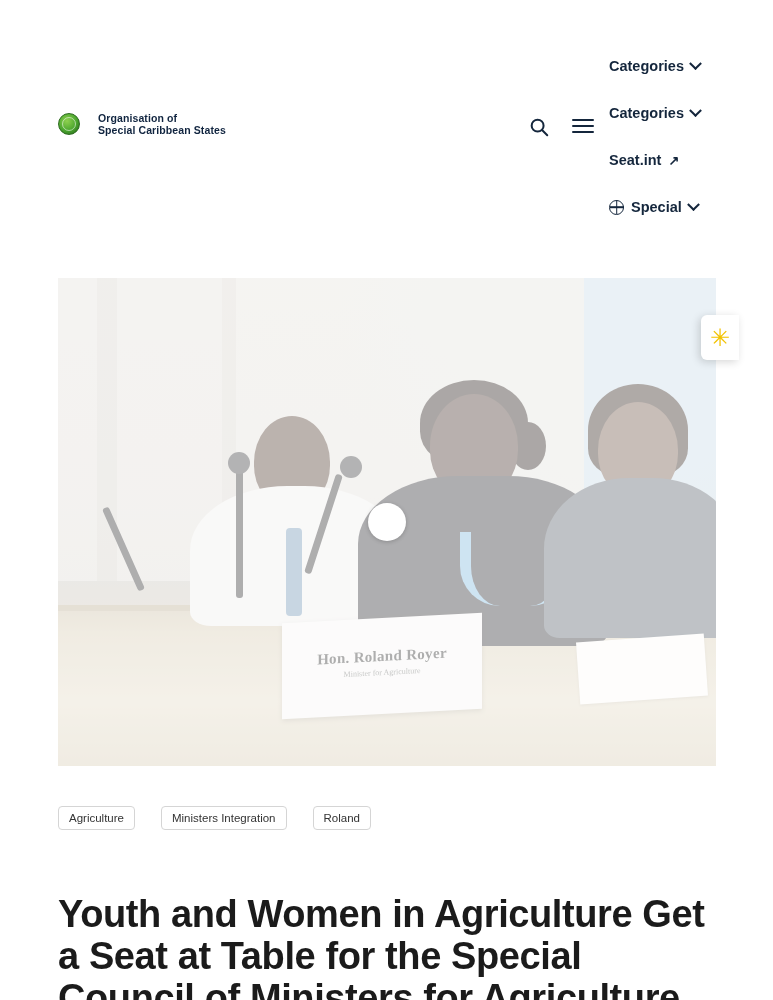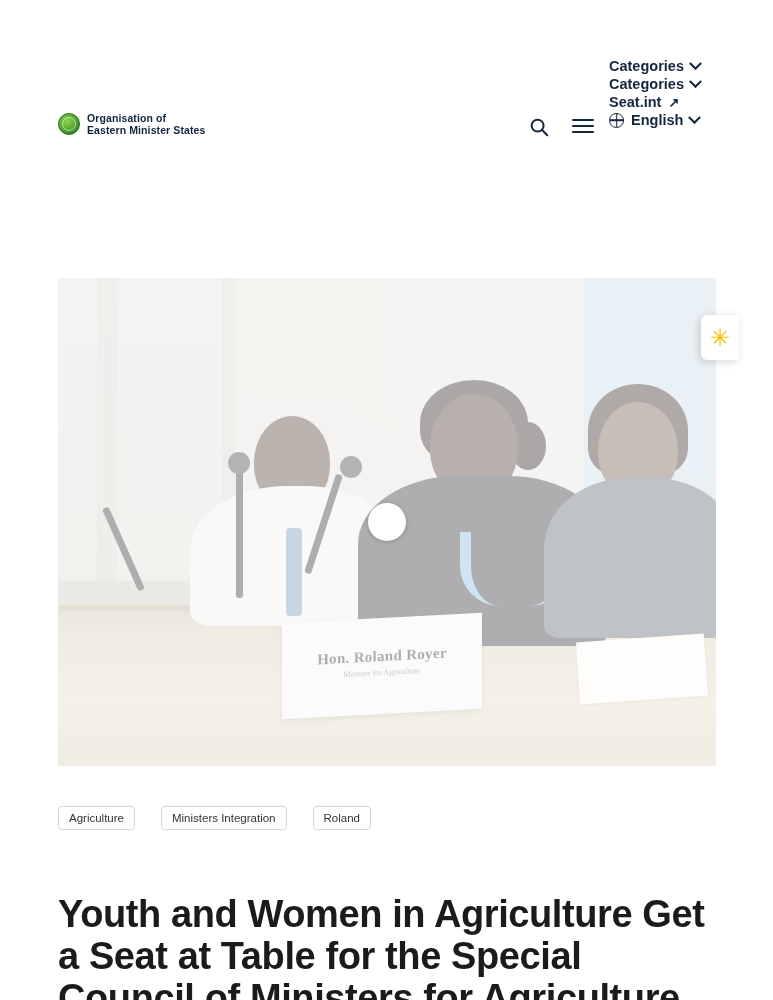--- a/index.html
+++ b/index.html
@@ -21,21 +21,21 @@
   .header {
     position: relative;
     height: 215px;
   }
   .logo {
     position: absolute;
     left: 58px;
     top: 112px;
     display: flex;
     align-items: center;
-    gap: 7px;
+    gap: 18px;
     justify-content: center;
   }
   .logo-mark {
     width: 22px;
     height: 22px;
     border-radius: 50%;
     background: radial-gradient(circle at 40% 35%, #8fd14f 0%, #4aa52e 55%, #1f5e16 100%);
     border: 1px solid #2d6b1f;
     flex: none;
     position: relative;
@@ -91,21 +91,21 @@
   }
 
   .nav {
     position: absolute;
     right: 44px;
     top: 58px;
     width: 120px;
     display: flex;
     flex-direction: column;
     align-items: flex-start;
-    gap: 2px;
+    gap: 31px;
   }
   .nav-item {
     display: flex;
     align-items: center;
     gap: 7px;
     font-size: 14.5px;
     font-weight: 700;
     color: #14263c;
     cursor: pointer;
     white-space: nowrap;
@@ -337,21 +337,21 @@
 </style>
 </head>
 <body>
 
 <div class="header">
 
   <div class="logo">
     <span class="logo-mark"></span>
     <span class="logo-text">
       <span>Organisation of</span>
-      <span>Eastern Minister States</span>
+      <span>Special Caribbean States</span>
     </span>
   </div>
 
   <button class="search-btn" aria-label="Search">
     <svg viewBox="0 0 24 24" width="22" height="22" fill="none" stroke="currentColor" stroke-width="2.2" stroke-linecap="round">
       <circle cx="10.5" cy="10.5" r="6.5"></circle>
       <line x1="15.6" y1="15.6" x2="21" y2="21"></line>
     </svg>
   </button>
 
@@ -373,21 +373,21 @@
       <span class="chev"></span>
     </div>
 
     <div class="nav-item">
       <span>Seat.int</span>
       <span class="arrow-ne">↗</span>
     </div>
 
     <div class="nav-item">
       <span class="globe"></span>
-      <span>English</span>
+      <span>Special</span>
       <span class="chev"></span>
     </div>
 
   </nav>
 </div>
 
 <div class="hero">
   <div class="hero-photo">
     <div class="wallpanel"></div>
     <div class="table"></div>

